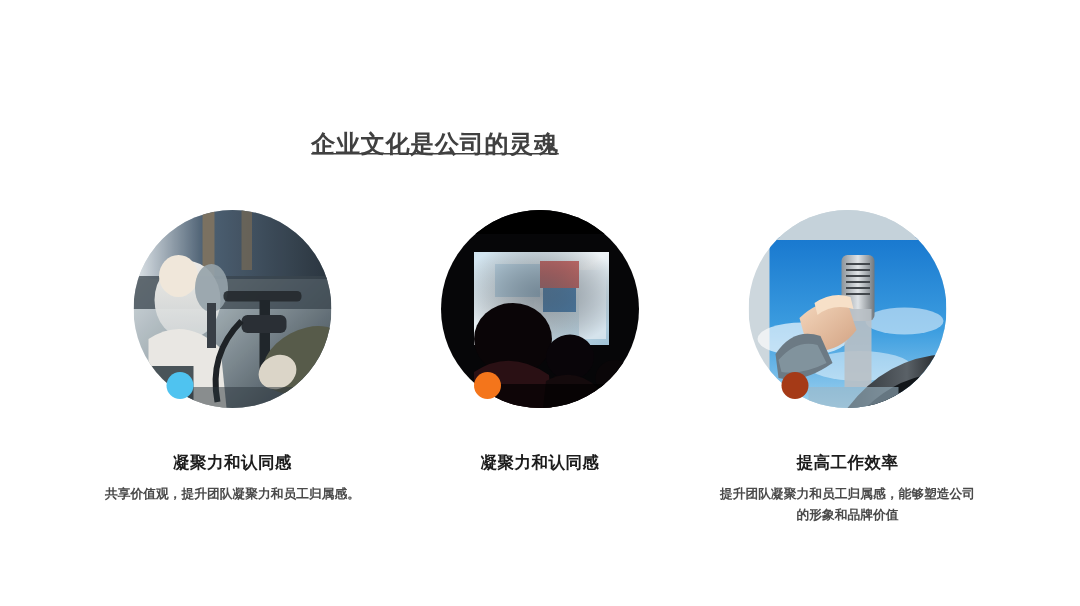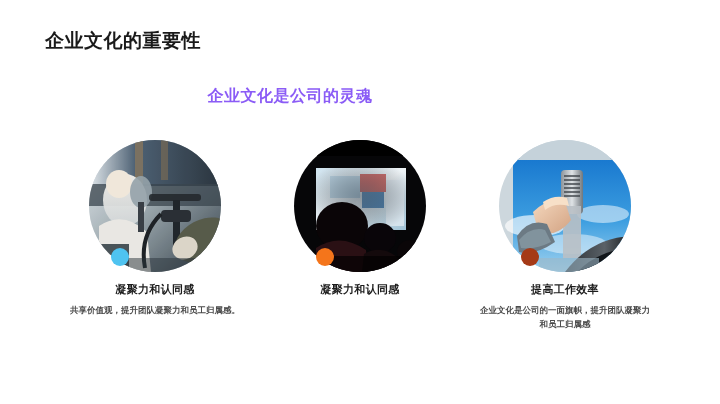--- a/index.html
+++ b/index.html
@@ -35,22 +35,23 @@
 
   
   .slide-subtitle {
     position: absolute;
     left: 0;
     top: 86px;
     width: 580px;
     text-align: center;
     font-size: 16px;
     font-weight: bold;
-    color: #8b5cf6;
+    color: #404040;
     letter-spacing: 0.5px;
+    text-decoration: underline;
   }
 
   
   .cards {
     position: absolute;
     left: 60px;
     top: 140px;
     width: 600px;
     display: flex;
     justify-content: space-between;
@@ -83,21 +84,21 @@
     width: 18px;
     height: 18px;
     border-radius: 50%;
     left: 22px;
     bottom: 6px;
     z-index: 4;
   }
 
   
   .card-title {
-    margin-top: 10px;
+    margin-top: 29px;
     font-size: 11px;
     font-weight: bold;
     color: #1c1c1c;
     text-align: left;
     letter-spacing: 0.3px;
   }
   .card-desc {
     margin-top: 6px;
     font-size: 8.5px;
     line-height: 1.65;
@@ -105,21 +106,20 @@
     text-align: center;
     width: 175px;
     font-weight: bold;
   }
 </style>
 </head>
 <body>
 
 <div class="slide">
 
-  <div class="slide-title">企业文化的重要性</div>
 
   <div class="slide-subtitle">企业文化是公司的灵魂</div>
 
   <div class="cards">
 
     <div class="card">
       <div class="photo-wrap">
         <div class="photo">
           <svg width="132" height="132" viewBox="0 0 132 132">
             <defs>
@@ -250,17 +250,17 @@
             <path d="M20 100 Q32 86 46 90 L52 102 Q36 110 22 108 Z" fill="#879aa4" opacity="0.8"></path>
             <path d="M66 132 Q92 98 132 96 L132 132 Z" fill="url(#c3dark)"></path>
             <path d="M78 132 Q100 110 132 108 L132 132 Z" fill="#12161a"></path>
             <rect x="40" y="118" width="60" height="14" fill="#9db7c6" opacity="0.6"></rect>
             <rect x="0" y="0" width="132" height="20" fill="#c5d2da"></rect>
           </svg>
         </div>
         <div class="dot" style="background:#A53A17"></div>
       </div>
       <div class="card-title">提高工作效率</div>
-      <div class="card-desc">企业文化是公司的一面旗帜，提升团队凝聚力和员工归属感</div>
+      <div class="card-desc">提升团队凝聚力和员工归属感，能够塑造公司的形象和品牌价值</div>
     </div>
 
   </div>
 </div>
 
 </body></html>

